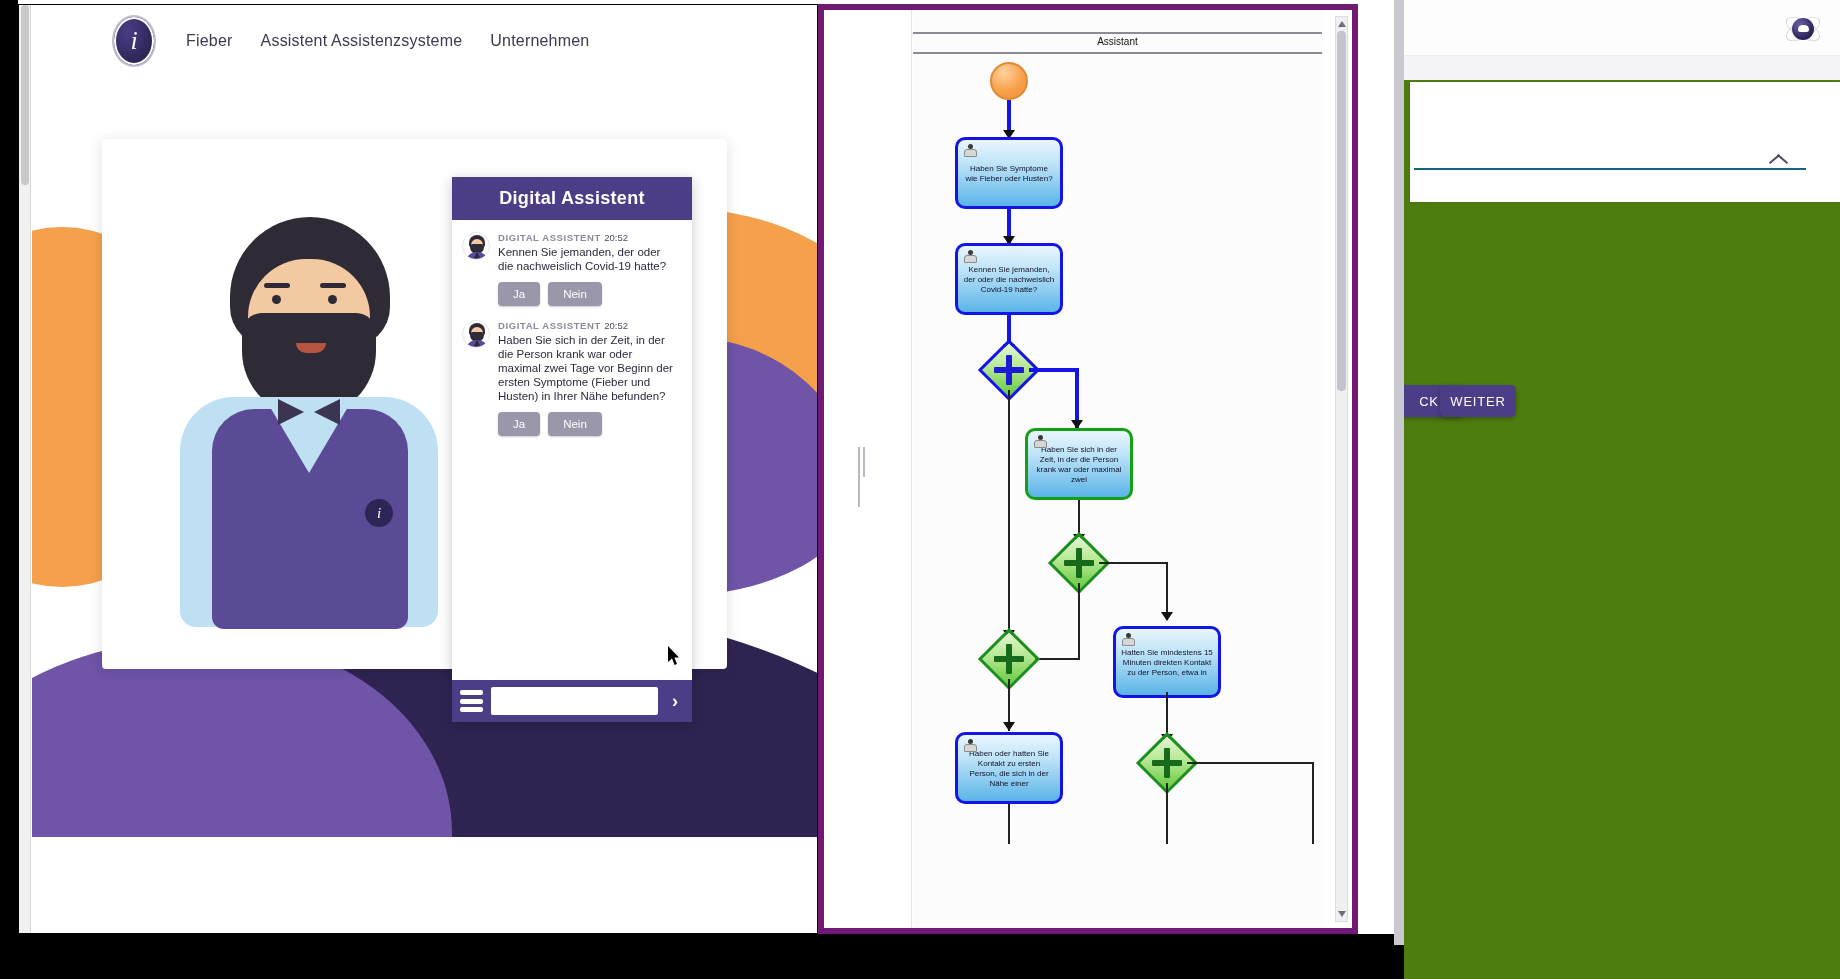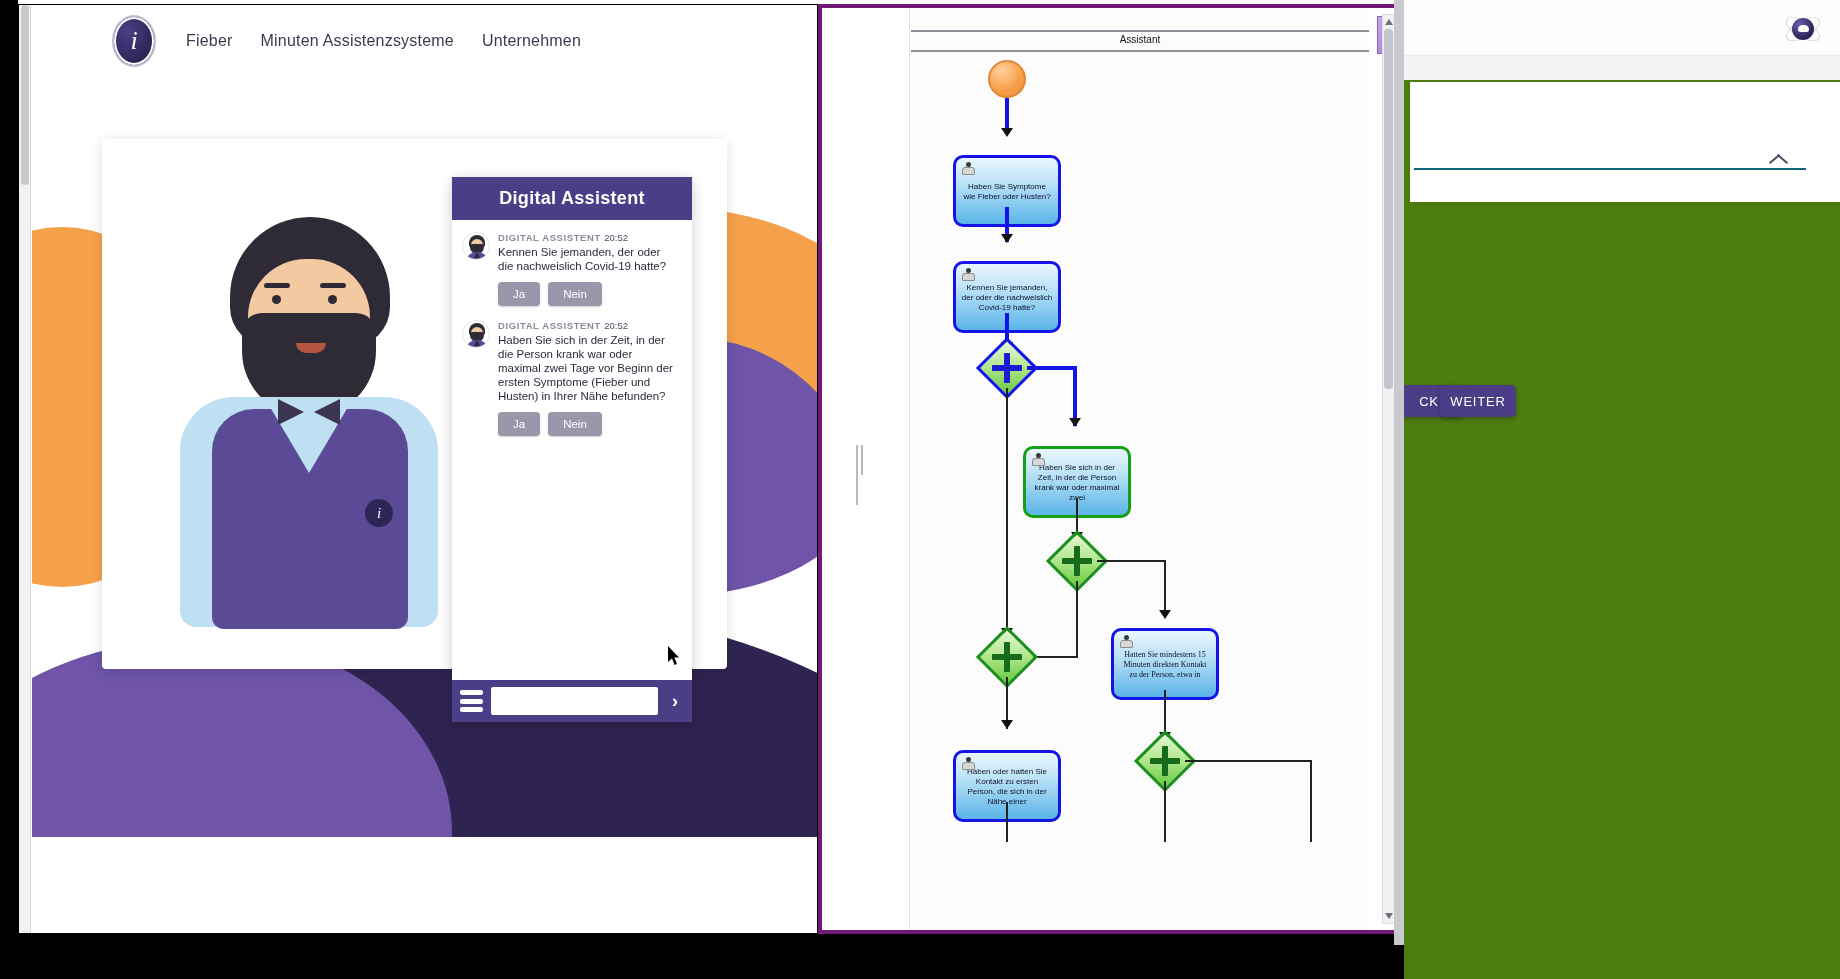--- a/index.html
+++ b/index.html
@@ -147,21 +147,21 @@
 
   .chat-input-bar { background:#4b3d86; padding:7px 8px; display:flex; align-items:center; gap:8px; }
   .burger { width:26px; height:22px; display:flex; flex-direction:column; justify-content:space-between; cursor:pointer;}
   .burger i { display:block; height:5px; background:#fff; border-radius:2px; }
   .chat-input { flex:1; height:28px; border:none; border-radius:2px; background:#fff; padding:0 6px; font-size:12px; }
   .send-btn { color:#fff; font-size:18px; cursor:pointer; padding:0 6px; font-weight:bold; }
 
   .cursor { position:absolute; left:636px; top:641px; width:14px; height:20px; pointer-events:none; }
 
   
-  .mid-pane { position:absolute; left:818px; top:4px; width:585px; height:930px; background:#fff; border:4px solid #701a75; overflow:hidden;}
+  .mid-pane { position:absolute; left:818px; top:4px; width:540px; height:930px; background:#fff; border:6px solid #701a75; overflow:hidden;}
   .mid-left-gutter { position:absolute; left:0; top:0; width:88px; height:100%; background:#fff; border-right:1px solid #e4e4ea;}
   .mid-left-gutter .grip { position:absolute; left:34px; top:437px; width:10px; height:30px; }
   .mid-left-gutter .grip i { display:block; width:2px; height:30px; background:#b9b9c4; float:left; margin-right:3px;}
   .canvas {
     position:absolute; left:89px; top:0; right:30px; bottom:0;
     background:#fcfcfd;
   }
   .pool-line { position:absolute; left:0; width:100%; height:2px; background:#8c8c96; }
   .pool-label { position:absolute; width:100%; text-align:center; font-size:10px; color:#111; }
 
@@ -169,21 +169,21 @@
   .bpmn-start {
     width:38px; height:38px; border-radius:50%;
     background: radial-gradient(circle at 35% 25%, #ffd2a0 0%, #f7a14c 55%, #ef8f33 100%);
     border:2px solid #e08a36;
   }
   .bpmn-task {
     width:108px; height:72px; border-radius:10px;
     background: linear-gradient(#eaf6fd 0%, #bfe4f8 35%, #5ab4e8 100%);
     border:3px solid #1414e6;
     display:flex; align-items:center; justify-content:center;
-    text-align:center; font-size:8px; line-height:10px; color:#10102a; padding:6px 5px 4px 5px;margin-top:20px;
+    text-align:center; font-size:8px; line-height:10px; color:#10102a; padding:6px 5px 4px 5px;
   }
   .bpmn-task.green { border-color:#14a014; }
   .task-ic {
     position:absolute; left:5px; top:4px; width:14px; height:13px;
   }
   .task-ic .hd { position:absolute; left:5px; top:0; width:5px; height:5px; border-radius:50%; background:#3a3a3a;}
   .task-ic .bd { position:absolute; left:1px; top:5px; width:13px; height:8px; background:#d7d7d7;
     border:1px solid #8b8b8b; border-radius:3px 3px 1px 1px;}
   .bpmn-gw {
     width:44px; height:44px;
@@ -268,21 +268,21 @@
     </div>
 
     <div class="site-inner">
 
       <div class="site-nav">
         <div class="logo">
           <span>i</span>
         </div>
         <div class="nav-links">
           <div class="nav-link">Fieber</div>
-          <div class="nav-link">Minuten Assistenzsysteme</div>
+          <div class="nav-link">Assistent Assistenzsysteme</div>
           <div class="nav-link">Unternehmen</div>
         </div>
       </div>
 
       <div class="hero">
         <div class="blob-orange-l"></div>
         <div class="blob-orange"></div>
         <div class="blob-purple-r"></div>
         <div class="blob-bottom"></div>
         <div class="blob-bottom2"></div>
@@ -454,21 +454,21 @@
       </div>
 
       <div class="conn k" style="left:186px; top:552px; width:68px; height:1.5px;"></div>
       <div class="conn k" style="left:253px; top:552px; width:1.5px; height:58px;"></div>
       <div class="arrow down" style="left:248px; top:602px;"></div>
 
       <div class="conn k" style="left:165px; top:573px; width:1.5px; height:77px;"></div>
       <div class="conn k" style="left:108px; top:648px; width:58px; height:1.5px;"></div>
       <div class="arrow left" style="left:101px; top:643px;"></div>
 
-      <div class="node bpmn-task" style="left:200px; top:600px;font-family:Liberation Serif, serif;">
+      <div class="node bpmn-task" style="left:200px; top:616px;">
         <div class="task-ic">
             <span class="hd"></span>
             <span class="bd"></span>
           </div>
         <span>Hatten Sie mindestens 15 Minuten direkten Kontakt zu der Person, etwa in</span>
       </div>
 
       <div class="node" style="left:74px; top:627px; width:44px; height:44px;">
         <div class="bpmn-gw thin"></div>
         <div class="gw-x dark">

